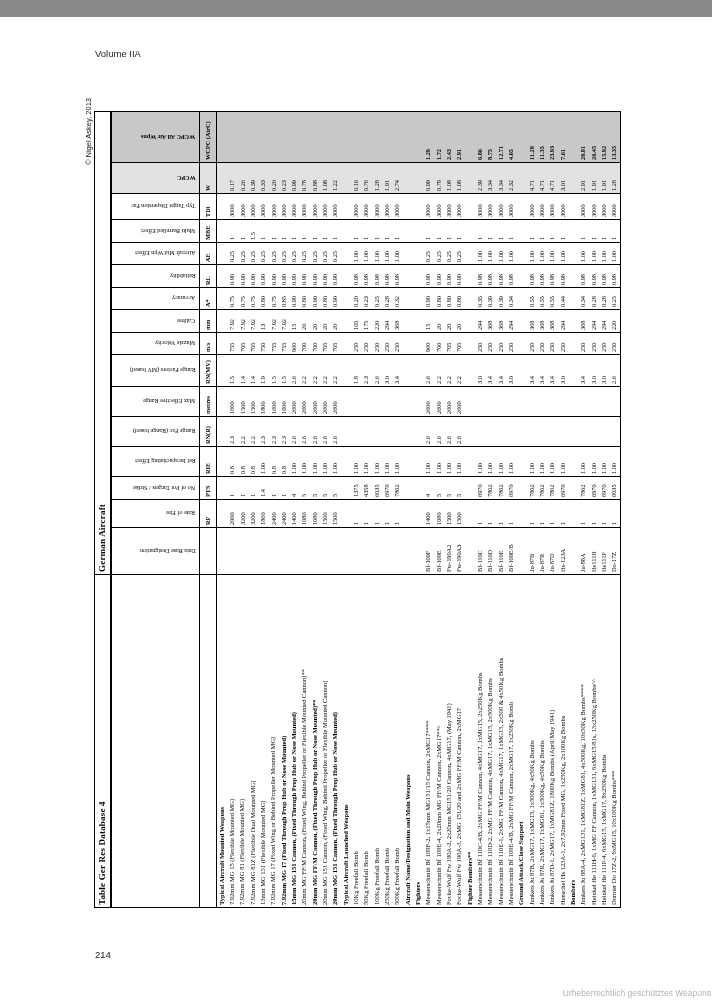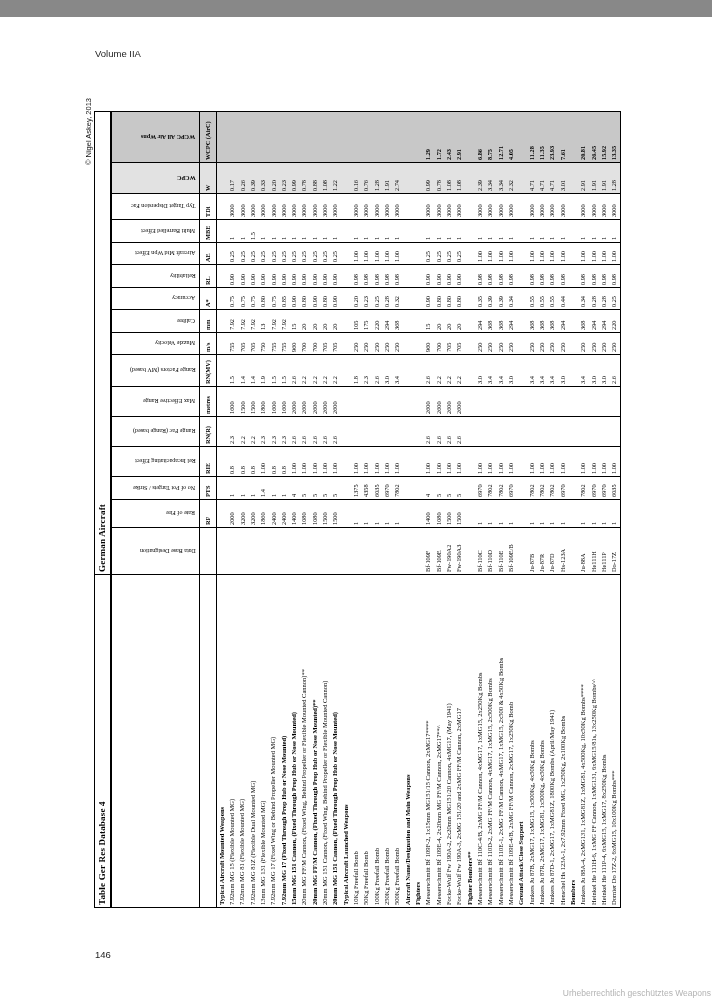--- a/index.html
+++ b/index.html
@@ -866,15 +866,15 @@
             <td class="c12">1.00</td>
             <td class="c13">1</td>
             <td class="c14">3000</td>
             <td class="c15">1.28</td>
             <td class="c16">13.35</td>
           </tr>
         </tbody>
     </table>
   </div>
 
-  <div class="pagenum furniture">146</div>
+  <div class="pagenum furniture">214</div>
   <div class="watermark furniture">Urheberrechtlich geschütztes Weapons</div>
 </div>
 
 </body></html>

